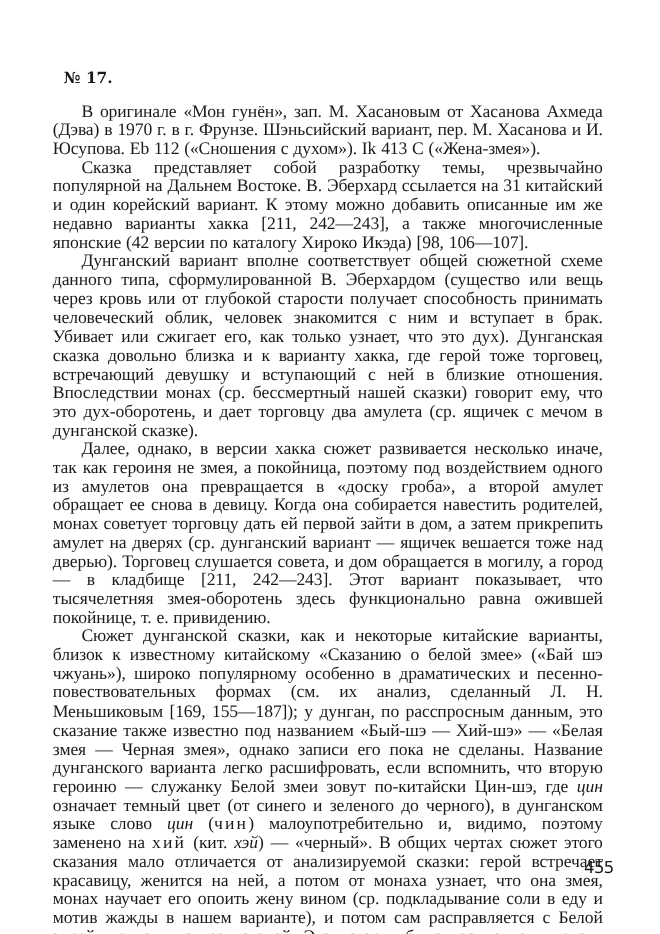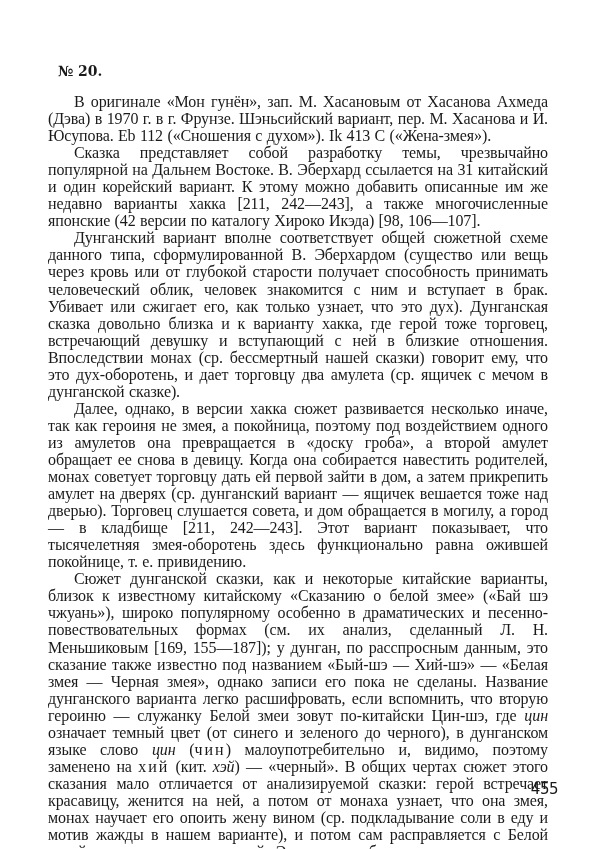--- a/index.html
+++ b/index.html
@@ -53,21 +53,21 @@
       font-size: 15px;
       font-weight: normal;
       font-family: "DejaVu Sans", sans-serif;
       letter-spacing: -0.5px;
     }
   </style>
 </head>
 <body>
 
 <div class="page">
-  <div class="heading">№ 20.</div>
+  <div class="heading">№ 17.</div>
 
   <p class="para first">В оригинале «Мон гунён», зап. М. Хасановым от Хасанова Ахмеда (Дэва) в 1970 г. в г. Фрунзе. Шэньсийский вариант, пер. М. Хасанова и И. Юсупова. Eb 112 («Сношения с духом»). Ik 413 С («Жена-змея»).</p>
   <p class="para">Сказка представляет собой разработку темы, чрезвычайно популярной на Дальнем Востоке. В. Эберхард ссылается на 31 китайский и один корейский вариант. К этому можно добавить описанные им же недавно варианты хакка [211, 242—243], а также многочисленные японские (42 версии по каталогу Хироко Икэда) [98, 106—107].</p>
   <p class="para">Дунганский вариант вполне соответствует общей сюжетной схеме данного типа, сформулированной В. Эберхардом (существо или вещь через кровь или от глубокой старости получает способность принимать человеческий облик, человек знакомится с ним и вступает в брак. Убивает или сжигает его, как только узнает, что это дух). Дунганская сказка довольно близка и к варианту хакка, где герой тоже торговец, встречающий девушку и вступающий с ней в близкие отношения. Впоследствии монах (ср. бессмертный нашей сказки) говорит ему, что это дух-оборотень, и дает торговцу два амулета (ср. ящичек с мечом в дунганской сказке).</p>
   <p class="para">Далее, однако, в версии хакка сюжет развивается несколько иначе, так как героиня не змея, а покойница, поэтому под воздействием одного из амулетов она превращается в «доску гроба», а второй амулет обращает ее снова в девицу. Когда она собирается навестить родителей, монах советует торговцу дать ей первой зайти в дом, а затем прикрепить амулет на дверях (ср. дунганский вариант — ящичек вешается тоже над дверью). Торговец слушается совета, и дом обращается в могилу, а город — в кладбище [211, 242—243]. Этот вариант показывает, что тысячелетняя змея-оборотень здесь функционально равна ожившей покойнице, т. е. привидению.</p>
   <p class="para"><span>Сюжет дунганской сказки, как и некоторые китайские варианты, близок к известному китайскому «Сказанию о белой змее» («Бай шэ чжуань»), широко популярному особенно в драматических и песенно-повествовательных формах (см. их анализ, сделанный Л. Н. Меньшиковым [169, 155—187]); у дунган, по расспросным данным, это сказание также известно под названием «Бый-шэ — Хий-шэ» — «Белая змея — Черная змея», однако записи его пока не сделаны. Название дунганского варианта легко расшифровать, если вспомнить, что вторую героиню — служанку Белой змеи зовут по-китайски Цин-шэ, где </span><em>цин</em><span> означает темный цвет (от синего и зеленого до черного), в дунганском языке слово </span><em>цин</em><span> (</span><span class="spaced">чин</span><span>) малоупотребительно и, видимо, поэтому заменено на </span><span class="spaced">хий</span><span> (кит. </span><em>хэй</em><span>) — «черный». В общих чертах сюжет этого сказания мало отличается от анализируемой сказки: герой встречает красавицу, женится на ней, а потом от монаха узнает, что она змея, монах научает его опоить жену вином (ср. подкладывание соли в еду и мотив жажды в нашем варианте), и потом сам расправляется с Белой змеей, придавливая ее пагодой. Эта история была весьма популярна в Китае еще в эпоху Мин, когда была создана и народная повесть на этот сюжет, вошедшая в собрание Фэн Мэн-луна (XVII в.) (русский перевод Д. Н. Воскресенского, см. «Повесть о Белой Змейке») [180а, 75—117].</span></p>
 </div>
 
 <div class="page-number">455</div>
 

